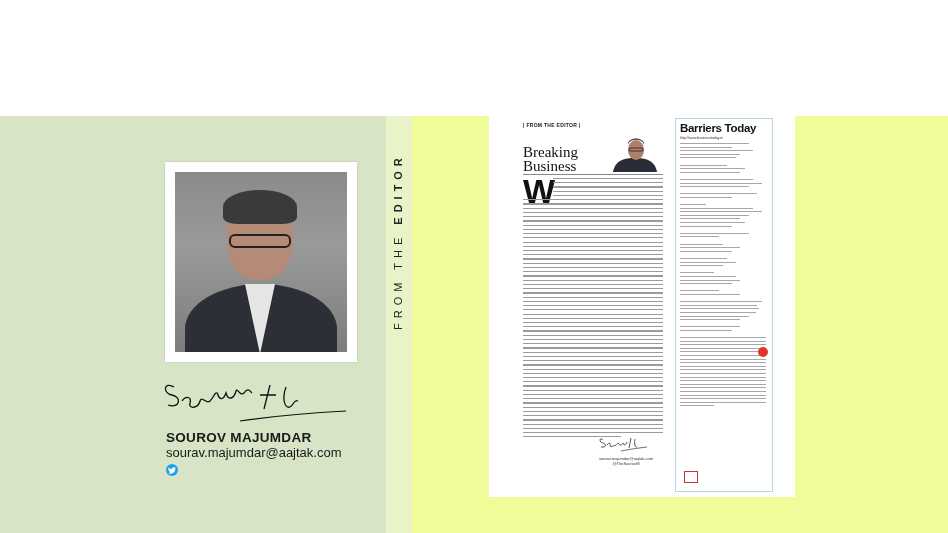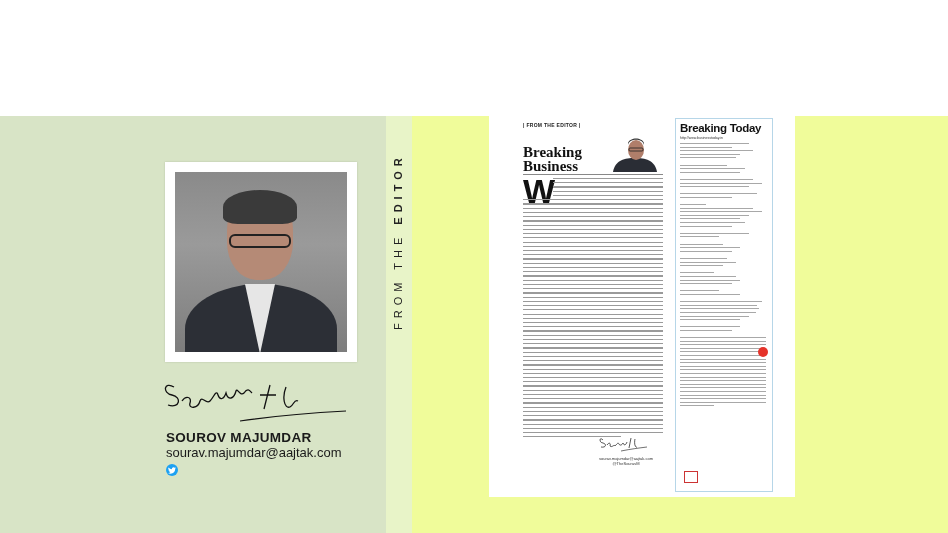--- a/index.html
+++ b/index.html
@@ -15,21 +15,21 @@
   .photo .body{position:absolute;left:10px;top:112px;width:152px;height:90px;border-radius:50% 50% 0 0;background:#2c2f36;}
   .photo .shirt{position:absolute;left:70px;top:112px;width:30px;height:70px;background:#e6e6e6;clip-path:polygon(0 0,100% 0,50% 100%);}
   .signature{position:absolute;left:160px;top:375px;width:190px;height:50px;}
   .author-name{position:absolute;left:166px;top:430px;font-weight:bold;font-size:13.5px;letter-spacing:0.3px;color:#1a1a1a;}
   .author-email{position:absolute;left:166px;top:445px;font-size:13px;color:#1a1a1a;}
   .twitter{position:absolute;left:166px;top:464px;width:12px;height:12px;border-radius:50%;background:#1da1f2;display:flex;align-items:center;justify-content:center;}
   .vlabel{position:absolute;left:392px;top:330px;transform-origin:0 0;transform:rotate(-90deg);font-size:11px;letter-spacing:5px;color:#222;white-space:nowrap;}
   .vlabel b{font-weight:bold;}
   .page{position:absolute;left:489px;top:116px;width:306px;height:381px;background:#fff;}
   .kicker{position:absolute;left:34px;top:6px;font-size:5px;font-weight:bold;color:#222;letter-spacing:.3px;}
-  .headline{position:absolute;left:34px;top:29px;font-family:"Liberation Serif",serif;font-weight:bold;font-size:15px;line-height:14px;color:#111;}
+  .headline{position:absolute;left:34px;top:29px;font-family:"Liberation Serif",serif;font-weight:normal;font-size:15px;line-height:14px;color:#111;}
   .mini-photo{position:absolute;left:120px;top:20px;width:52px;height:36px;}
   .rule{position:absolute;left:34px;top:58px;width:140px;height:1px;background:#888;}
   .dropcap{position:absolute;left:34px;top:60px;font-family:"Liberation Sans",sans-serif;font-weight:bold;font-size:34px;line-height:30px;color:#111;}
   .body-lines{position:absolute;left:34px;top:62px;width:140px;}
   .body-lines div{height:1.2px;background:#9a9a9a;margin-bottom:3.05px;}
   .mini-sign{position:absolute;left:110px;top:318px;width:50px;height:18px;}
   .mini-email{position:absolute;left:92px;top:340px;font-size:4px;color:#333;width:90px;text-align:center;}
   .masthead{position:absolute;left:186px;top:2px;width:96px;height:372px;border:1px solid #b6d6e8;background:#fff;}
   .mh-title{position:absolute;left:4px;top:3px;font-weight:bold;font-size:11.5px;color:#111;letter-spacing:-.3px;}
   .mh-url{position:absolute;left:4px;top:17px;font-size:3.5px;color:#333;}
@@ -151,21 +151,21 @@
   <svg class="mini-sign" viewBox="0 0 50 18">
     <path d="M4 6 C0 2 0 9 4 9 C8 10 7 14 2 13 M8 11 c2-3 4-2 3 1 c2 2 4-2 5 0 c2-2 3-4 4-2 c1 2 3 1 4-1 c1 3 3 2 4-1 M32 4 l-2 10 M36 5 c-1 4 0 9 2 8" stroke="#111" stroke-width=".7" fill="none"></path>
     <path d="M22 17 C32 15 40 14 48 13" stroke="#111" stroke-width=".6" fill="none"></path>
   </svg>
   <div class="mini-email">
     <div>sourav.majumdar@aajtak.com</div>
     <div>@TheSouravM</div>
   </div>
 
   <div class="masthead">
-    <div class="mh-title">Breaking Today</div>
+    <div class="mh-title">Barriers Today</div>
     <div class="mh-url">http://www.businesstoday.in</div>
     <div class="mh-lines">
       <div style="width:80%"></div>
         <div style="width:60%"></div>
         <div style="width:85%"></div>
         <div style="width:70%"></div>
         <div style="width:65%"></div>
         <div style="opacity:0"></div>
       <div style="width:55%"></div>
         <div style="width:75%"></div>

